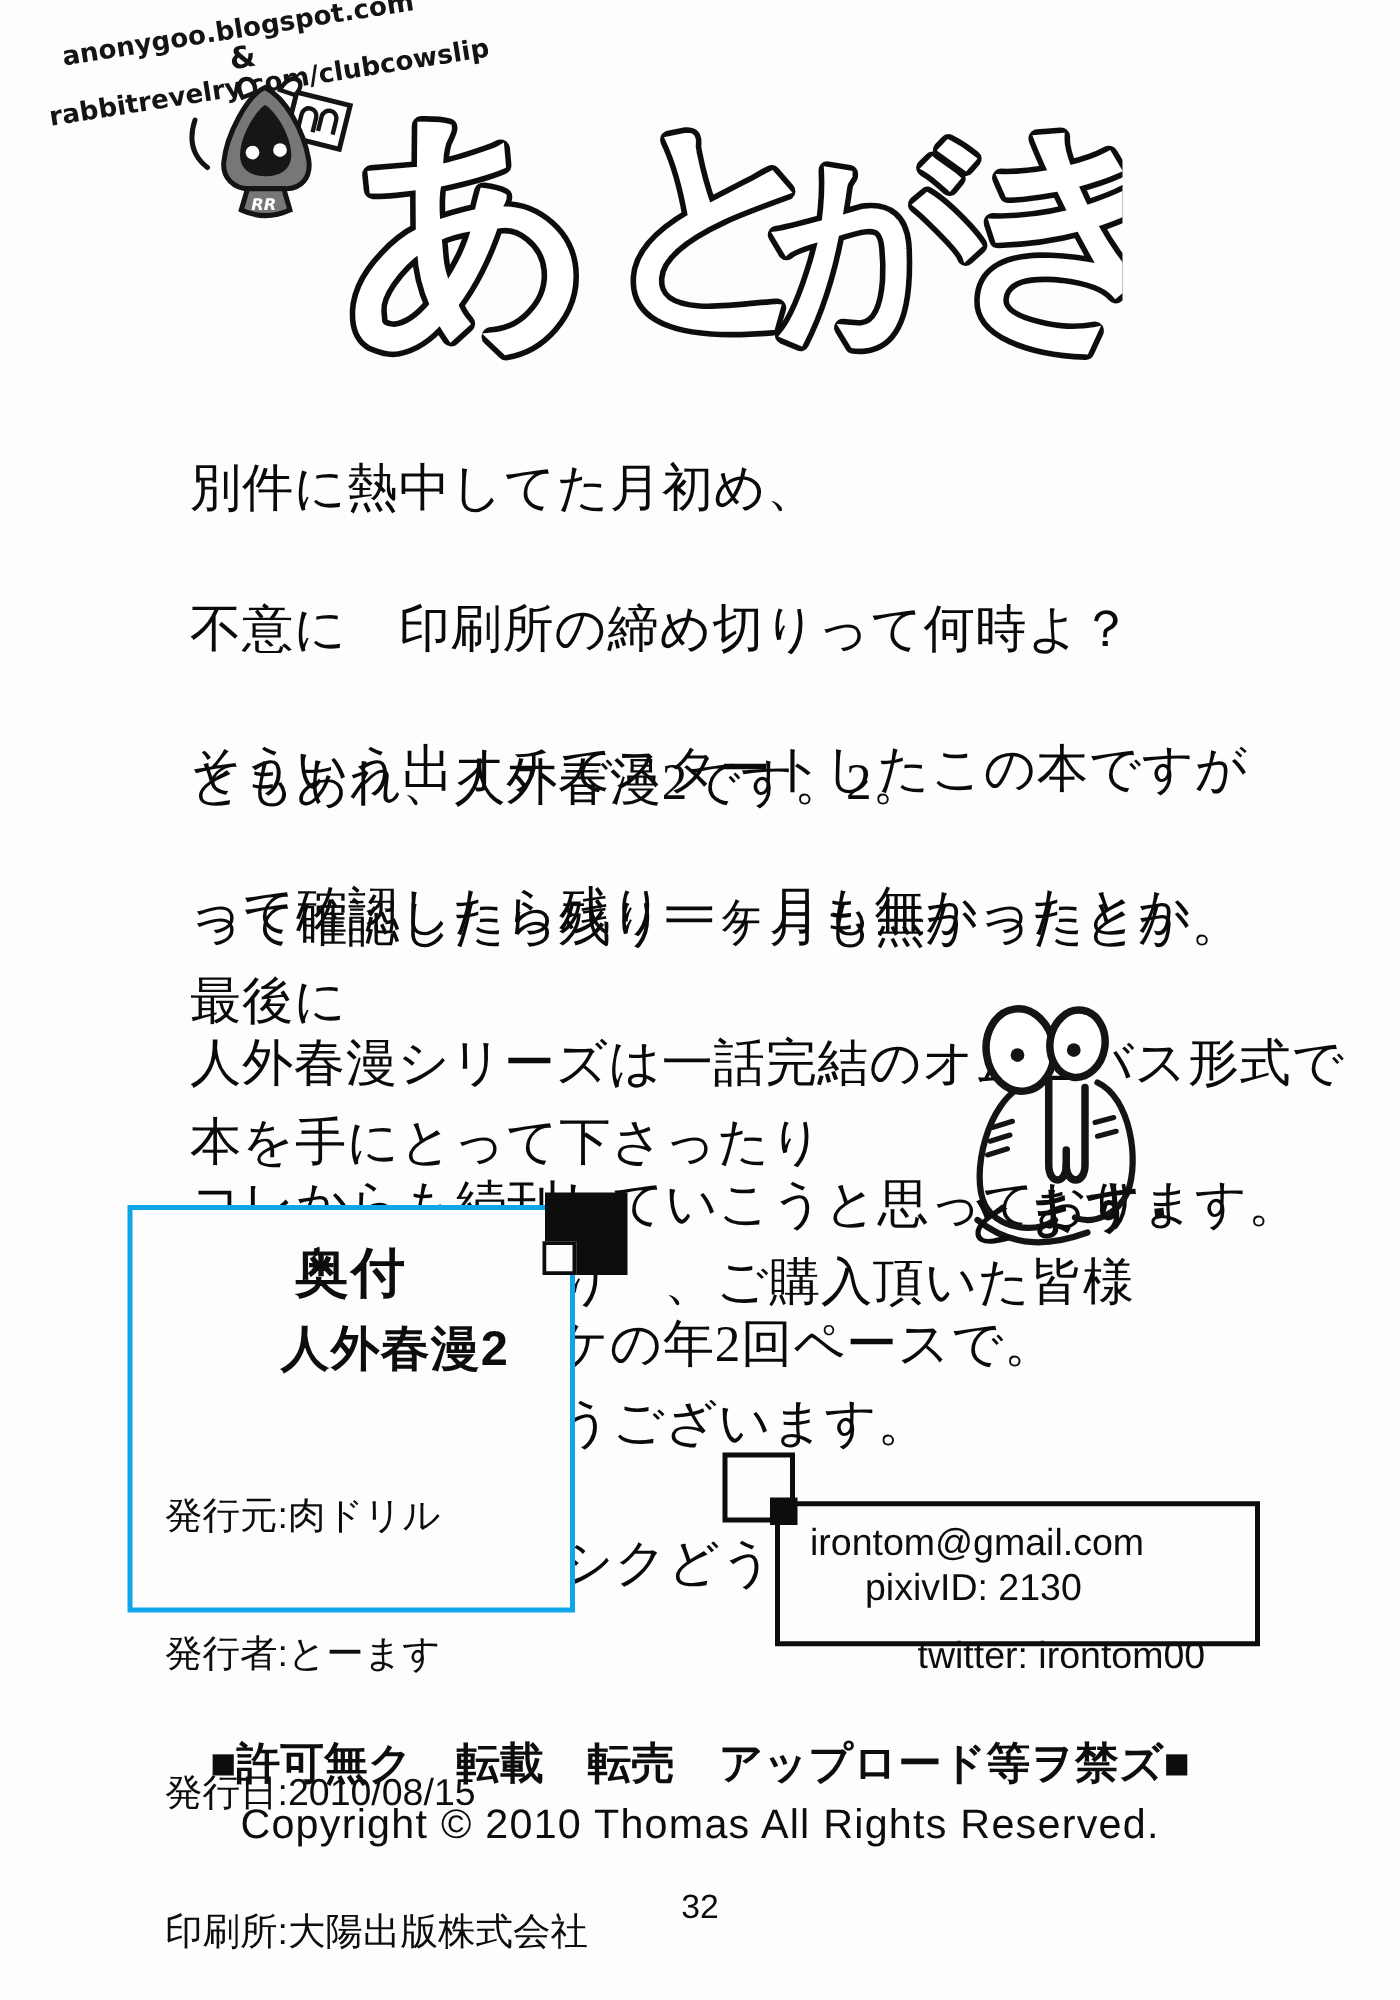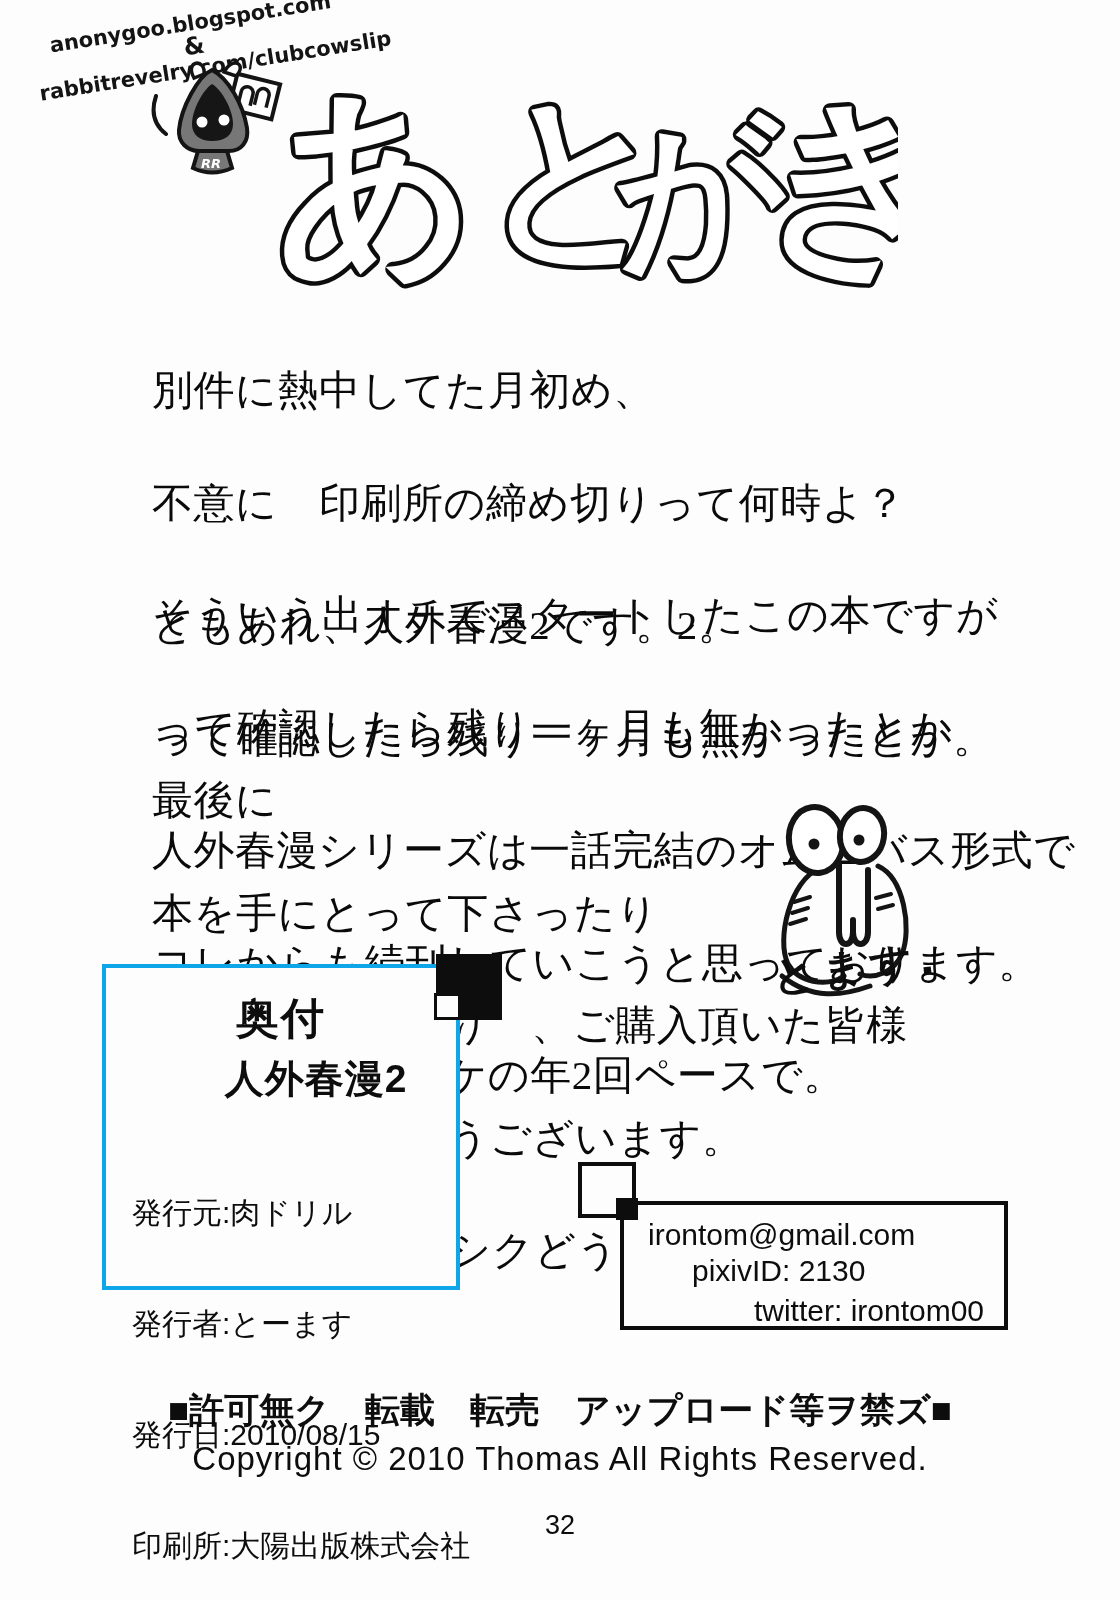--- a/index.html
+++ b/index.html
@@ -53,29 +53,29 @@
     position:absolute;left:26px;top:152px;
     font-size:30px;line-height:37px;font-weight:500;color:#0d0d0d;
     white-space:pre;
   }
   .sq{position:absolute;box-sizing:border-box;}
   .colophon-black-sq{left:436px;top:954px;width:66px;height:66px;background:#0d0d0d;}
   .colophon-white-sq{left:434px;top:993px;width:27px;height:27px;background:#fdfdfd;border:3px solid #0d0d0d;}
 
   
   .contact-box{
-    left:620px;top:1201px;width:388px;height:129px;
+    left:620px;top:1201px;width:388px;height:116px;
     border:4px solid #0d0d0d;background:#fdfdfd;box-sizing:border-box;
   }
   .contact-box .line{
     font-size:30px;line-height:36px;color:#0d0d0d;white-space:pre;
   }
   .contact-box .l1{margin:12px 0 0 24px;}
-  .contact-box .l2{margin:0 0 4px 68px;}
-  .contact-box .l3{margin:0 0 0 110px;text-align:center;}
+  .contact-box .l2{margin:0 0 18px 68px;}
+  .contact-box .l3{margin:0 0 0 110px;}
   .contact-white-sq{left:578px;top:1162px;width:58px;height:56px;background:#fdfdfd;border:4px solid #0d0d0d;}
   .contact-black-sq{left:616px;top:1198px;width:22px;height:22px;background:#0d0d0d;}
 
   
   .disclaimer{
     left:0;top:1387px;width:100%;text-align:center;
     font-size:35px;font-weight:bold;color:#0d0d0d;white-space:pre;
   }
   .copyright{
     left:0;top:1440px;width:100%;text-align:center;

